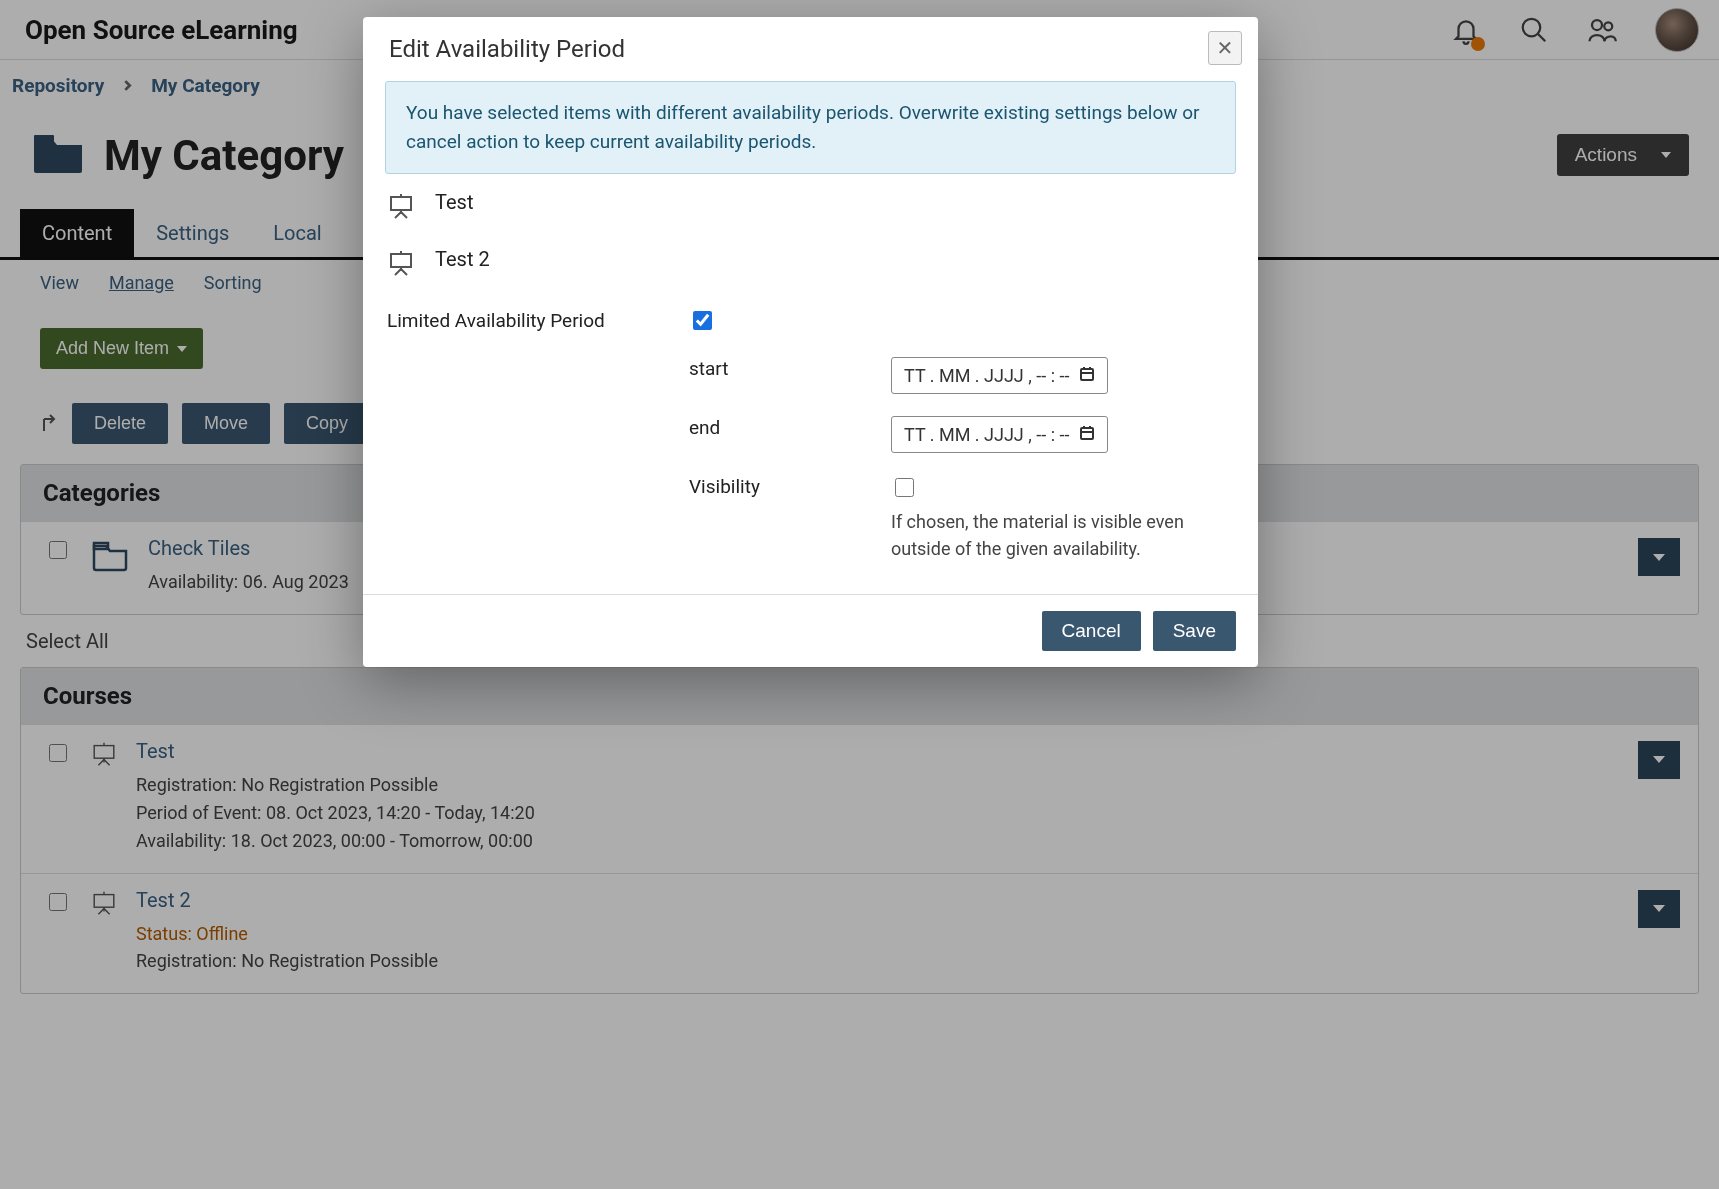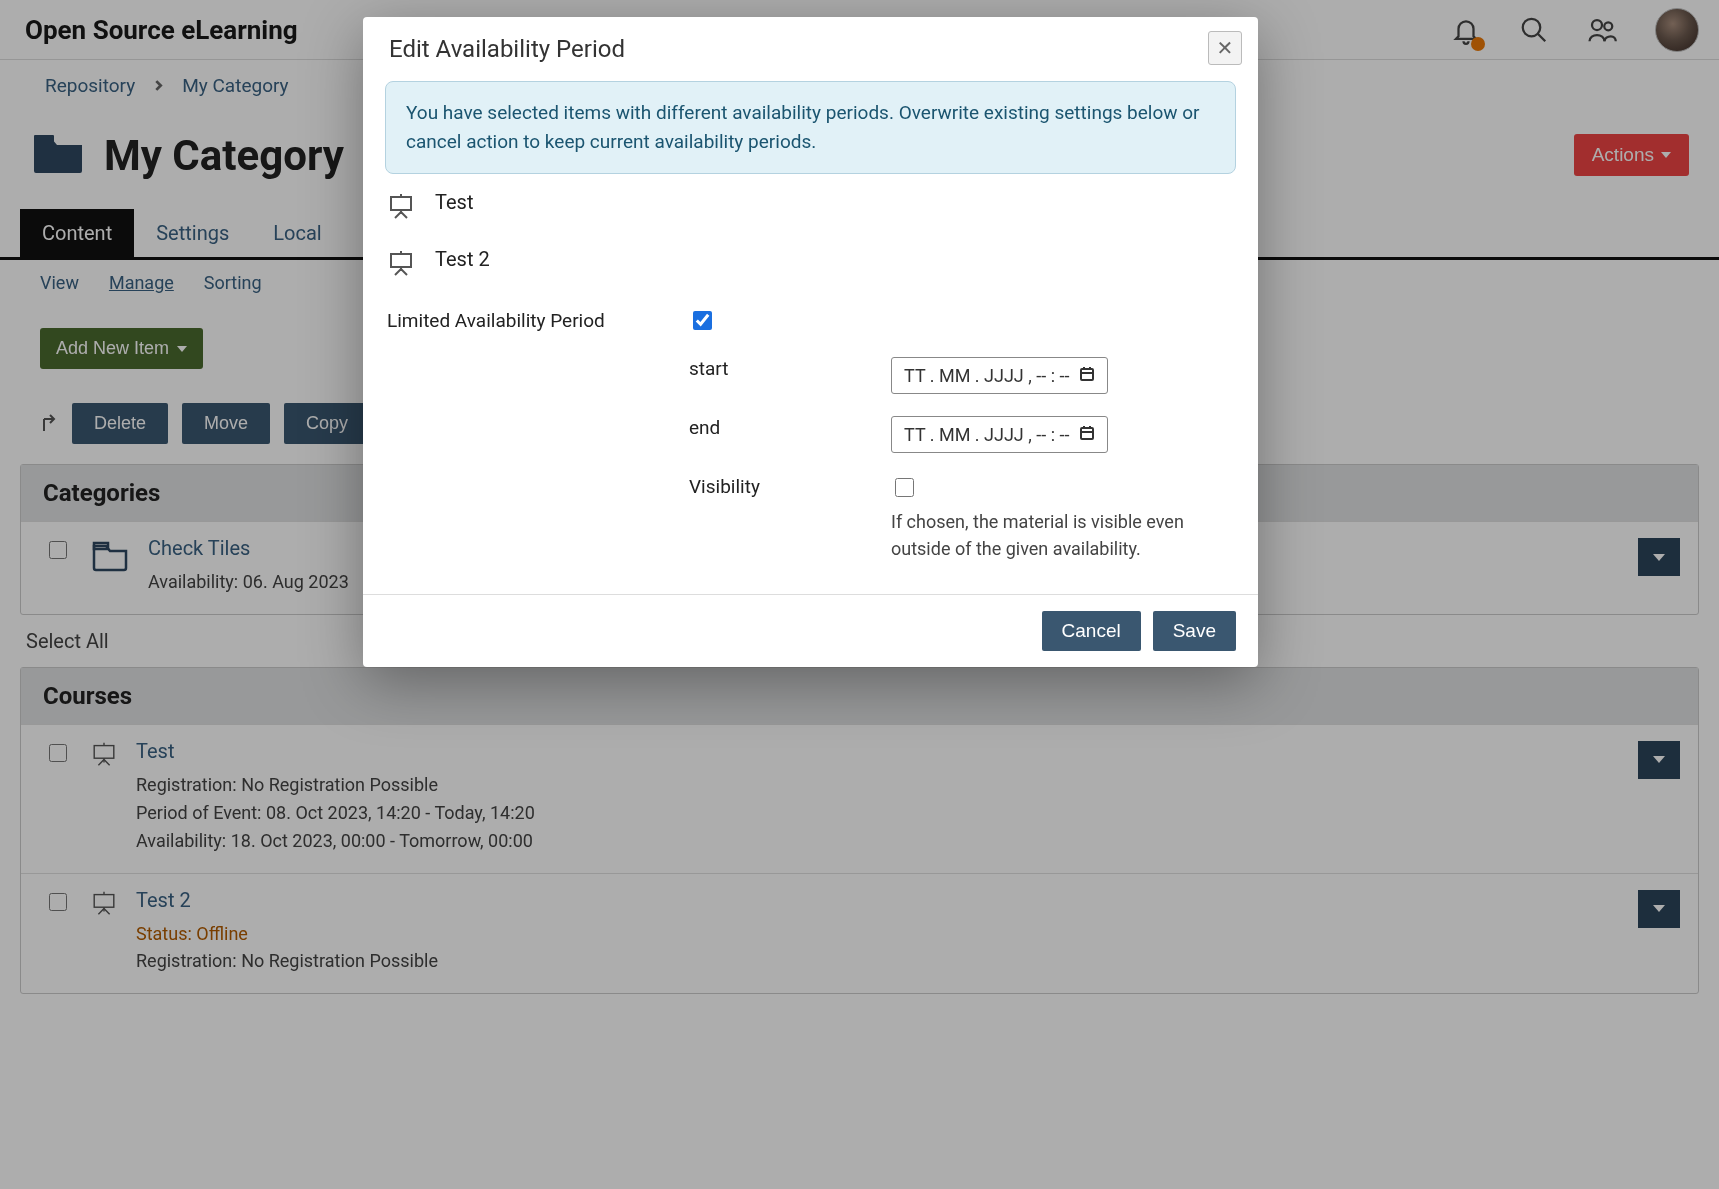--- a/index.html
+++ b/index.html
@@ -53,50 +53,51 @@
   .avatar {
     width: 44px;
     height: 44px;
     border-radius: 50%;
     background: radial-gradient(circle at 40% 35%, #a98e7d 0%, #6b594e 45%, #3a2a24 100%);
     border: 1px solid #bbb;
   }
 
   
   .breadcrumbs {
-    padding: 14px 45px;
+    padding: 14px 12px;
     font-size: 19px;
     color: #3a6283;
     display: flex;
     align-items: center;
     gap: 18px;
+    font-weight: bold;
   }
   .breadcrumbs .crumb { cursor: pointer; }
   .breadcrumbs .sep { color: #777; display: inline-flex; }
   .breadcrumbs .sep svg { width: 11px; height: 11px; stroke: #666; stroke-width: 2.5; fill: none; }
 
   
   .title-row {
     display: flex;
     align-items: center;
     padding: 18px 30px 28px 30px;
     gap: 18px;
   }
   .title-row .folder-ico svg { width: 56px; height: 48px; fill: #2f4861; }
   .title-row h1 { margin: 0; font-size: 42px; font-weight: 700; color: #222; flex: 1; }
   .actions-btn {
-    background: #ef4444;
+    background: #404040;
     color: #fff;
     border: none;
     border-radius: 3px;
     padding: 10px 18px;
     font-size: 19px;
     display: inline-flex;
     align-items: center;
-    gap: 7px;
+    gap: 24px;
     cursor: pointer;
   }
   .actions-btn .caret { display:inline-block; width:0; height:0; border-left:5px solid transparent; border-right:5px solid transparent; border-top:6px solid #fff; }
 
   
   .tabs {
     display: flex;
     border-bottom: 3px solid #111;
     padding-left: 20px;
   }
@@ -257,21 +258,21 @@
     color: #666;
     font-size: 20px;
     line-height: 1;
   }
   .modal-body { padding: 0 22px 22px; }
   .alert-box {
     border: 1px solid #b4d2e0;
     background: #e1f1f7;
     color: #1b5570;
     padding: 16px 20px;
-    border-radius: 8px;
+    border-radius: 3px;
     font-size: 19px;
     line-height: 1.55;
   }
   .modal-row {
     display: flex;
     align-items: flex-start;
     padding: 16px 2px 8px;
   }
   .easel-ico svg { width: 28px; height: 26px; stroke:#555; fill:none; stroke-width:2; }
   .modal-row .easel-ico { padding-right: 20px; padding-top:3px; }

